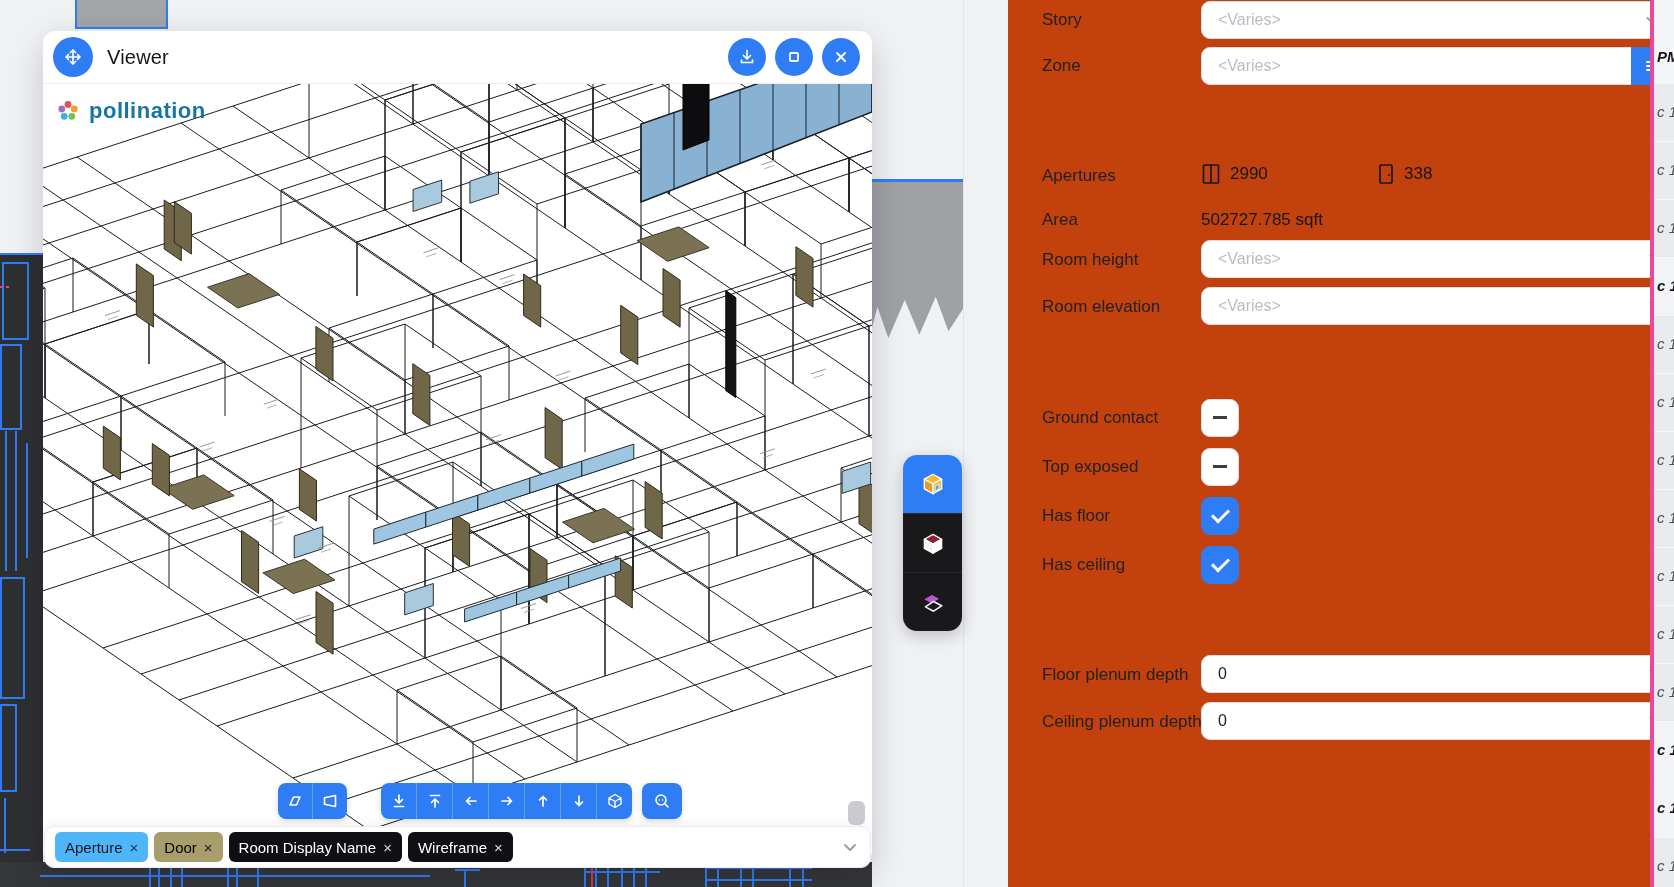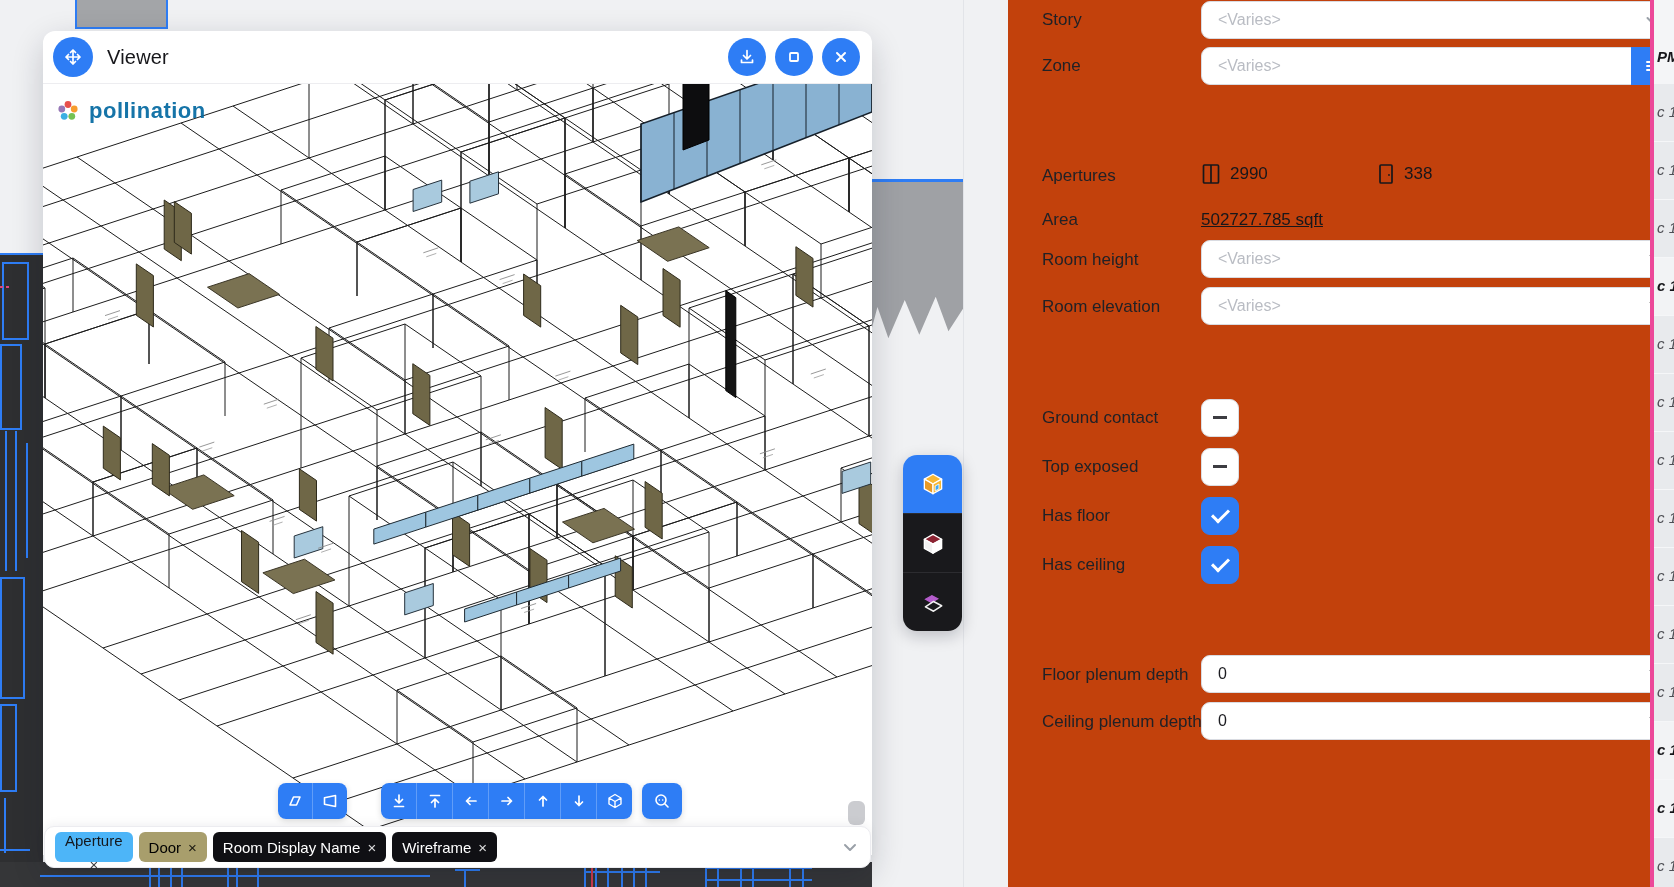--- a/index.html
+++ b/index.html
@@ -79,21 +79,21 @@
   .navgrp.g1 .navbtn{width:34px;}
   .navgrp.g3 .navbtn{width:40px;}
   .navgrp.g2{margin-left:24px;}
 
   .tagbar{position:absolute;left:1px;right:1px;bottom:0;height:42px;background:#fff;border:1px solid #ececf0;
     border-radius:10px;display:flex;align-items:center;gap:6px;padding:0 10px;box-sizing:border-box;
     box-shadow:0 -3px 10px rgba(20,20,40,.05);}
   .chip{height:30px;border-radius:6px;display:flex;align-items:center;gap:7px;padding:0 10px;
     font-size:15px;font-weight:500;cursor:pointer;white-space:nowrap;}
   .chip .x{opacity:.85;cursor:pointer;}
-  .chip-aperture{background:#4db5f8;color:#15181d;flex-direction:column;}
+  .chip-aperture{background:#4db5f8;color:#15181d;}
   .chip-door{background:#a89e6c;color:#000000;text-align:center;}
   .chip-dark{background:#101014;color:#fff;}
   .tag-chev{margin-left:auto;display:flex;cursor:pointer;}
 </style>
 </head>
 <body>
 
 <div class="stage">
 
   <div class="bg-topleft-rect"></div>
@@ -182,21 +182,21 @@
     </div>
     <div style="position:absolute;left:369px;top:162px;display:flex;align-items:center;gap:9px;">
       <svg width="18" height="24" viewBox="0 0 18 24" fill="none" stroke="#17171b" stroke-width="1.7">
           <rect x="3" y="3" width="12" height="18" rx="1"></rect>
           <circle cx="12" cy="13" r="0.9" fill="#17171b" stroke="none"></circle>
         </svg>
       <span class="count">338</span>
     </div>
 
     <div class="plabel" style="top:210px;">Area</div>
-    <div class="value" style="position:absolute;left:193px;top:210px;text-decoration:underline;">502727.785 sqft</div>
+    <div class="value" style="position:absolute;left:193px;top:210px;">502727.785 sqft</div>
 
     <div class="plabel" style="top:250px;">Room height</div>
     <div class="field" style="top:240px;">
       <input placeholder="&lt;Varies&gt;" style="">
       <span class="unit">ft</span>
     </div>
 
     <div class="plabel" style="top:297px;">Room elevation</div>
     <div class="field" style="top:287px;">
       <input placeholder="&lt;Varies&gt;" style="">

